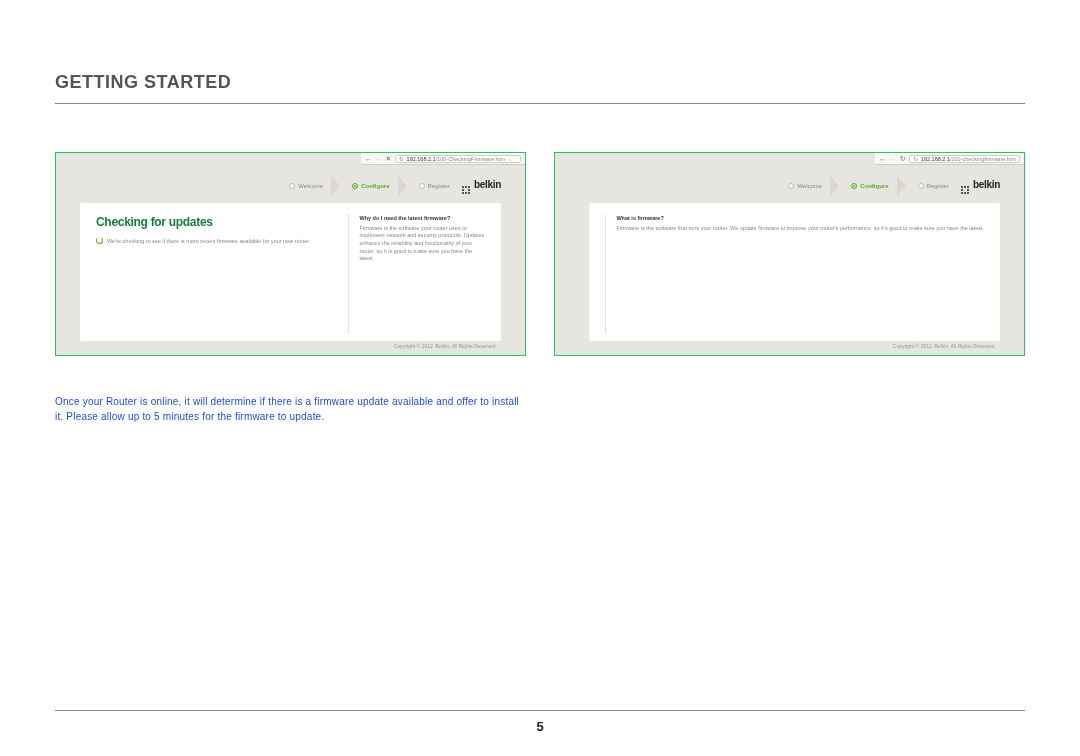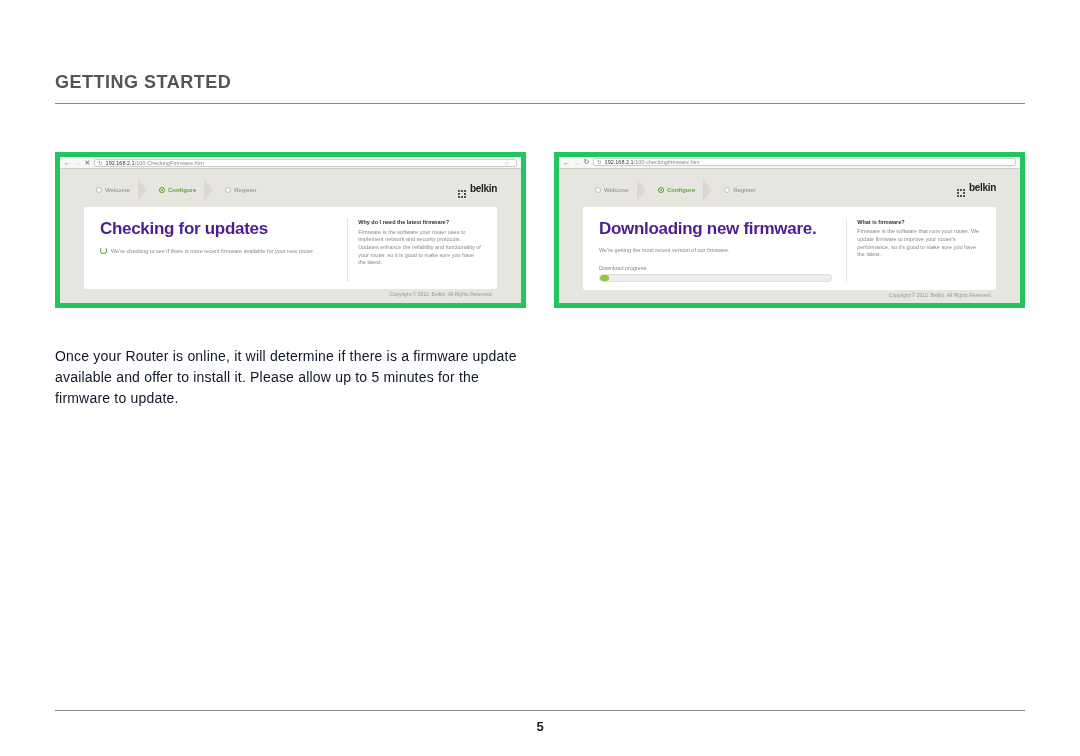--- a/index.html
+++ b/index.html
@@ -28,27 +28,28 @@
   .columns {
     display: flex;
     gap: 28px;
   }
   .col {
     flex: 1;
     display: flex;
     flex-direction: column;
   }
   .screenshot {
-    border: 5px solid #22c55e;
+    border: 1px solid #22c55e;
     background: #e7e5df;
-    height: 156px;
+    height: 204px;
     display: flex;
     flex-direction: column;
     margin-bottom: 38px;
     font-size: 6px;
+    align-items: flex-end;
   }
   .addr-bar {
     height: 12px;
     background: #f7f7f7;
     border-bottom: 1px solid #ccc;
     display: flex;
     align-items: center;
     padding: 0 4px;
     gap: 3px;
     color: #888;
@@ -148,23 +149,23 @@
   .side-col {
     flex: 1;
     font-size: 5.5px;
     color: #888;
     line-height: 1.4;
     border-left: 1px dotted #ccc;
     padding-left: 10px;
   }
   .side-col .h { color: #333; font-weight: bold; margin-bottom: 2px; }
   .big-heading {
-    font-size: 17px;
+    font-size: 12px;
     font-weight: bold;
-    color: #4c1d95;
+    color: #15803d;
     margin-bottom: 8px;
     letter-spacing: -0.3px;
   }
   .sub-line {
     font-size: 5.5px;
     color: #888;
     display: flex;
     align-items: center;
     gap: 4px;
   }
@@ -192,22 +193,22 @@
     border-radius: 4px;
   }
   .ss-footer {
     height: 14px;
     text-align: right;
     padding: 2px 28px 0 0;
     font-size: 5px;
     color: #999;
   }
   .caption {
-    font-size: 14px;
-    color: #0f172a;
+    font-size: 10px;
+    color: #1d4ed8;
     line-height: 1.5;
     letter-spacing: 0.2px;
   }
   .page-footer {
     position: absolute;
     left: 55px; right: 55px; bottom: 22px;
     text-align: center;
   }
   .footer-rule {
     border: none;
@@ -328,32 +329,20 @@
                 <span class="brand-dot"></span>
               <span class="brand-dot"></span>
                 <span class="brand-dot"></span>
                 <span class="brand-dot"></span>
             </div>
             <span class="brand-text">belkin</span>
           </div>
         </div>
       </div>
       <div class="content-panel">
-        <div class="main-col">
-          <div class="big-heading">Downloading new firmware.</div>
-          <div class="sub-line">
-            <span>We're getting the most recent version of our firmware.</span>
-          </div>
-          <div class="progress-wrap">
-            <div class="progress-label">Download progress</div>
-            <div class="progress-track">
-              <div class="progress-fill"></div>
-            </div>
-          </div>
-        </div>
         <div class="side-col">
           <div class="h">What is firmware?</div>
           <div>Firmware is the software that runs your router. We update firmware to improve your router's performance, so it's good to make sure you have the latest.</div>
         </div>
       </div>
       <div class="ss-footer">Copyright © 2012. Belkin, All Rights Reserved.</div>
     </div>
   </div>
 
 </div>

